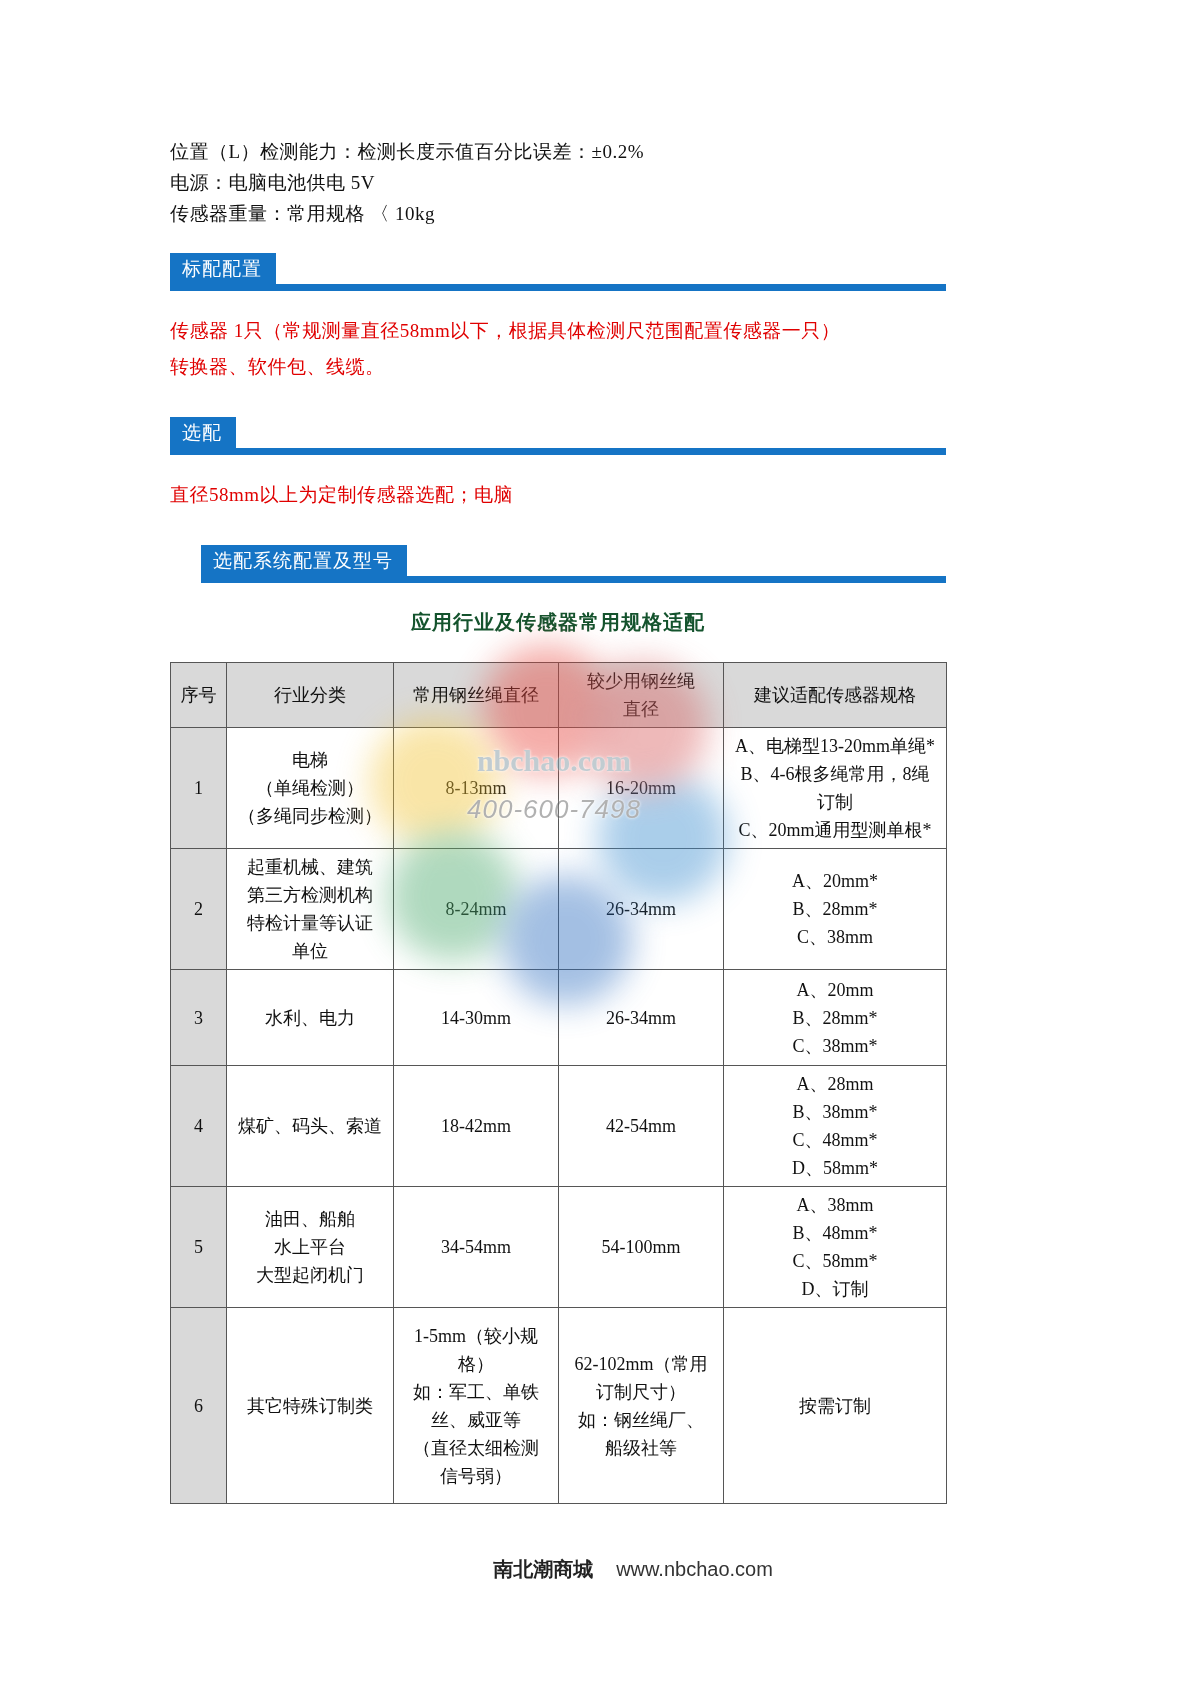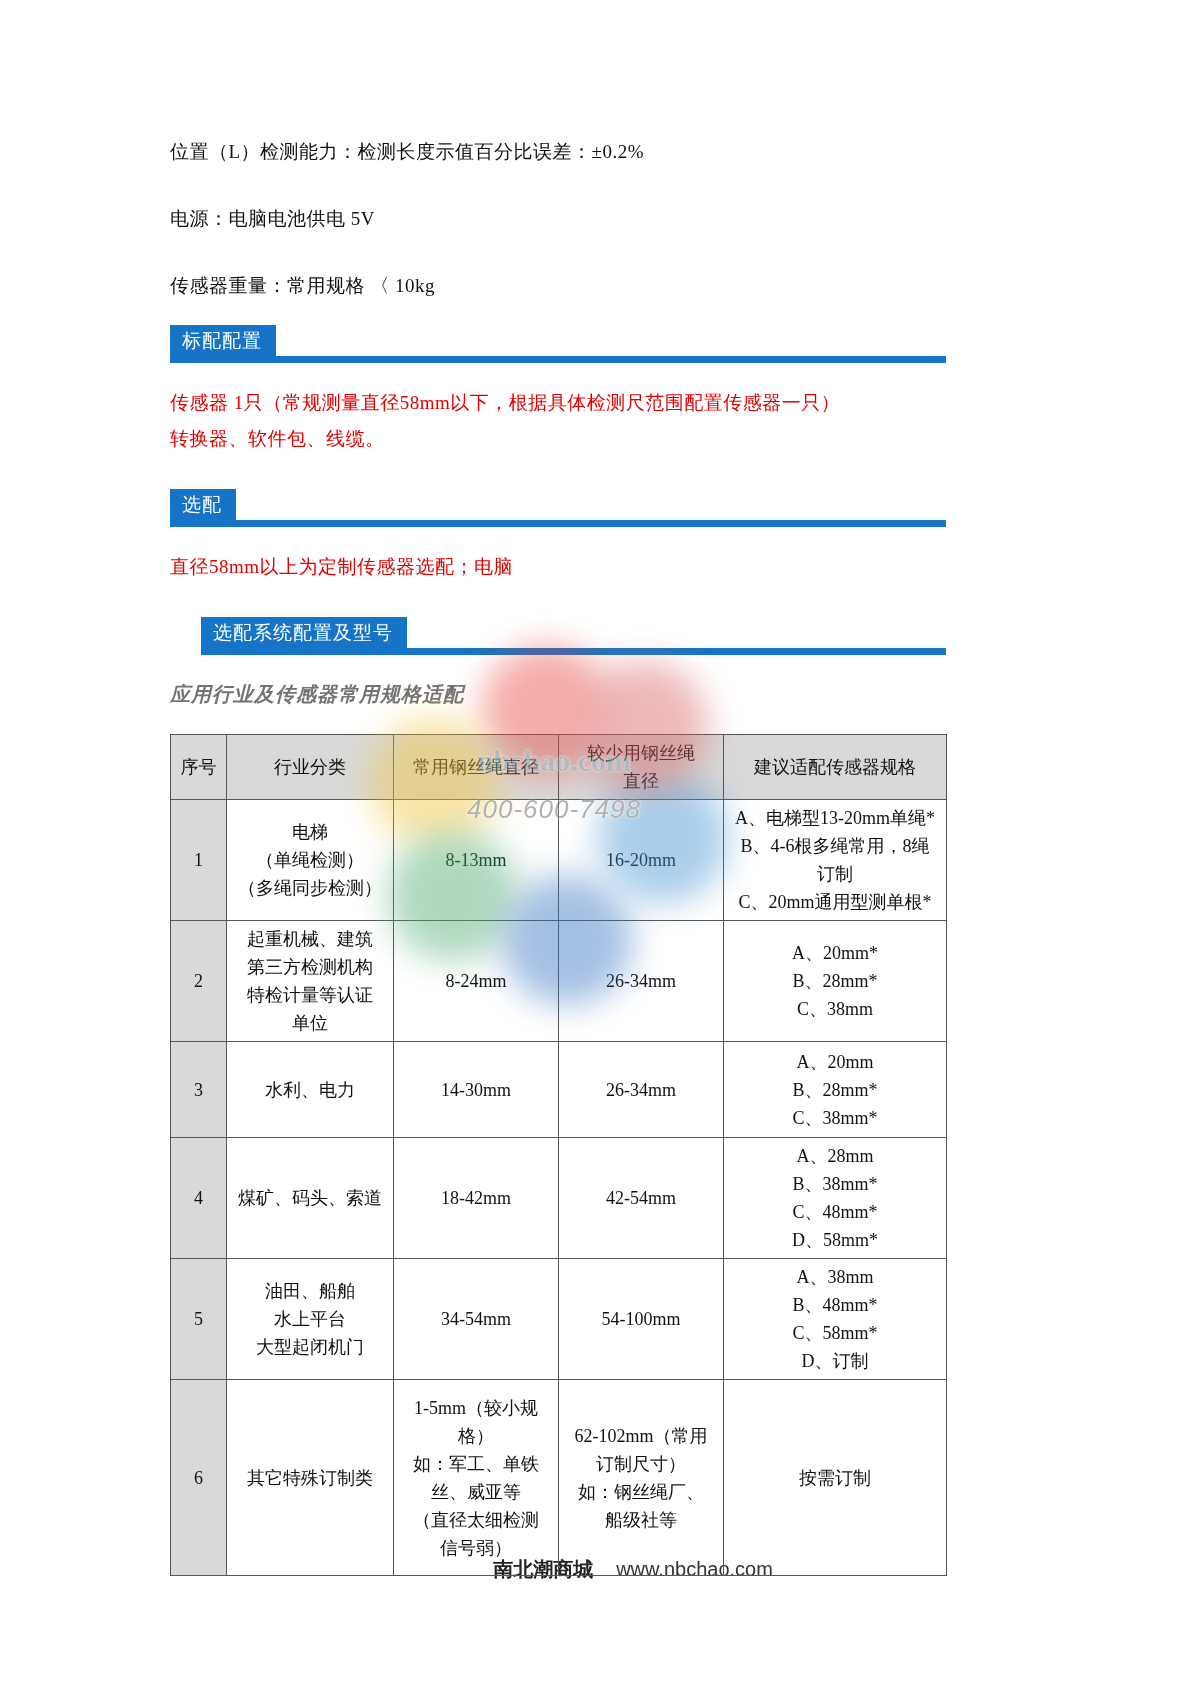--- a/index.html
+++ b/index.html
@@ -3,33 +3,33 @@
 <meta charset="utf-8">
 <style>
   * { box-sizing: border-box; margin: 0; padding: 0; }
   html,body { background:#ffffff; }
   body { font-family: "Liberation Serif", "DejaVu Serif", serif; color:#1a1a1a; }
   .page { position:relative; width:1200px; height:1697px; margin:0 auto; background:#fff; overflow:hidden; }
   .content { position:absolute; left:170px; top:0; width:776px; }
 
   
   .spec-block { margin-top:136px; }
-  .spec-block p { font-size:19px; line-height:31px; color:#111; letter-spacing:0.5px;margin-top:36px; }
+  .spec-block p { font-size:19px; line-height:31px; color:#111; letter-spacing:0.5px; }
 
   
   .section { margin-top:26px; }
   .sec-title-box { display:inline-block; background:var(--blue); color:#fff; font-size:19px; line-height:22px; padding:5px 14px 4px 12px; letter-spacing:1px; }
   .sec-bar { height:7px; background:var(--blue); width:100%; }
 
   
   .red-block { margin-top:22px; }
   .red-block p { color:var(--red); font-size:19px; line-height:36px; letter-spacing:0.5px; }
 
   
-  .table-title { margin-top:26px; text-align:left; font-size:20px; font-weight:bold; letter-spacing:1px; color:#737373;font-style:italic; }
+  .table-title { margin-top:26px; text-align:center; font-size:20px; font-weight:bold; letter-spacing:1px; color:#14532d; }
   table.spec { margin-top:26px; border-collapse:collapse; width:776px; table-layout:fixed; position:relative; z-index:1; }
   table.spec th, table.spec td {
     border:1px solid #565656; text-align:center; vertical-align:middle;
     font-size:18px; line-height:28px; white-space:pre-line; padding:4px 4px;
     font-weight:normal; color:#111;
   }
   table.spec th { background:var(--gray); height:62px; }
   td.num { background:var(--gray); }
   col.c0 { width:56px; } col.c1 { width:167px; } col.c2 { width:165px; }
   col.c3 { width:165px; } col.c4 { width:223px; }

